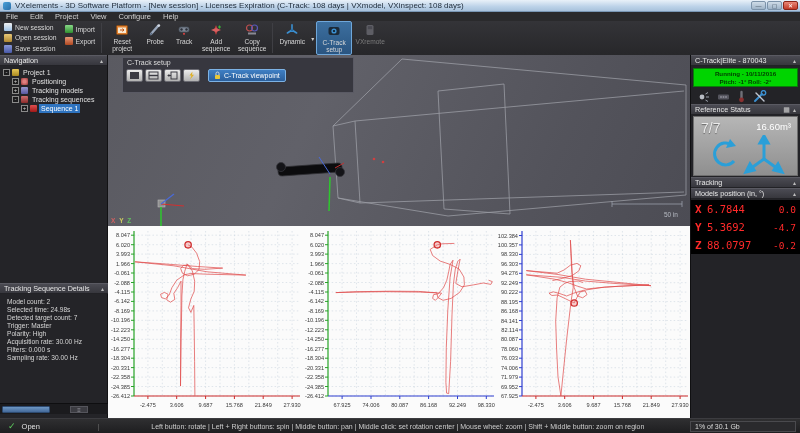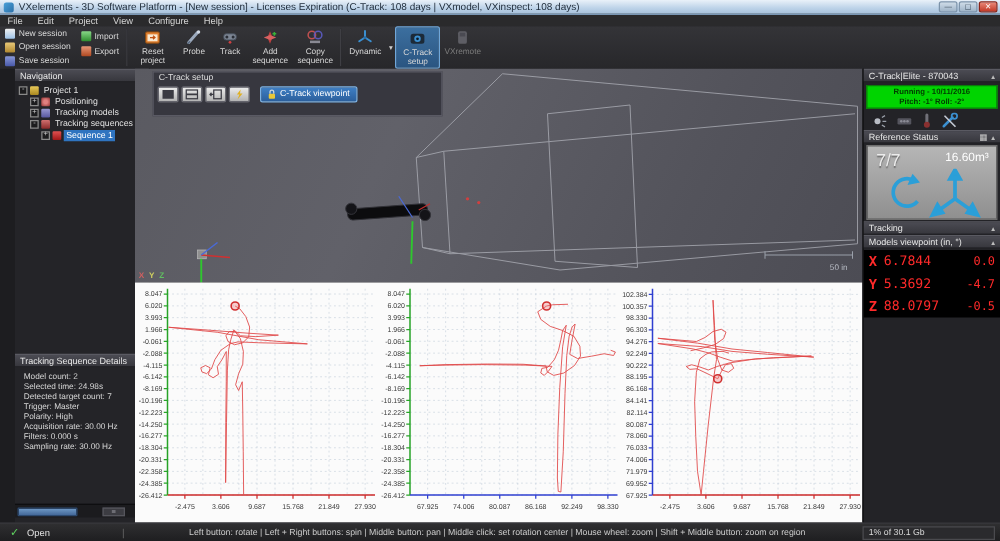--- a/index.html
+++ b/index.html
@@ -35,21 +35,21 @@
   .tb-sep { width:1px; background:#19191b; border-right:1px solid #3f3f44; margin:2px 2px; }
   .tb-big { display:flex; flex-direction:column; align-items:center; justify-content:flex-start;
     width:36px; padding-top:2px; }
   .tb-big .bic { width:14px; height:14px; flex:none; }
   .tb-big .lbl { font-size:6.6px; color:#d8d8d8; text-align:center; line-height:7px; margin-top:1px; }
   .tb-big.active { background:linear-gradient(#3c6f9f,#2a5581); border:1px solid #6fa7da; border-radius:2px; }
   .tb-big.disabled .lbl { color:#7c7c7c; }
   .dd-arrow { align-self:center; font-size:6px; color:#cfcfcf; width:7px; text-align:center; }
 
   
-  #sidebar { position:absolute; left:12px; top:55px; width:108px; height:363px; background:#242428;
+  #sidebar { position:absolute; left:0; top:55px; width:108px; height:363px; background:#242428;
     border-right:1px solid #121214; }
   .panel-hdr { height:11px; background:linear-gradient(#4b4b53,#37373d);
     border-top:1px solid #5a5a62; border-bottom:1px solid #222226;
     display:flex; align-items:center; padding:0 4px; }
   .panel-hdr .t { font-size:7.2px; color:#e8e8e8; flex:1; white-space:nowrap; overflow:hidden; }
   .panel-hdr .arrow { font-size:6px; color:#bdbdbd; }
   .panel-hdr .mini-ic { font-size:7px; color:#c8c8c8; margin-right:3px; }
   #nav-tree { padding:2px 0; }
   .tree-row { display:flex; align-items:center; height:9px; gap:2px; }
   .tree-row .exp { width:7px; height:7px; border:1px solid #8a8a8a; background:#1c1c1e;
@@ -687,38 +687,38 @@
           <line x1="56" y1="24" x2="70" y2="34"></line>
             <path d="M74 37 L66 35 L70 29 Z"></path>
         </g>
       </svg>
     </div>
     <div class="panel-hdr">
       <span class="t">Tracking</span>
       <span class="arrow">▴</span>
     </div>
     <div class="panel-hdr">
-      <span class="t">Models viewpoint (in, °)</span>
+      <span class="t">Models position (in, °)</span>
       <span class="arrow">▴</span>
     </div>
     <div id="models-table">
       <div class="mp-row">
         <span class="mp-axis" style="color: rgb(255, 42, 42);">X</span>
         <span class="mp-val" style="color: rgb(255, 42, 42);">6.7844</span>
         <span class="mp-delta" style="color: rgb(255, 42, 42);">0.0</span>
       </div>
       <div class="mp-row">
         <span class="mp-axis" style="color: rgb(255, 42, 42);">Y</span>
         <span class="mp-val" style="color: rgb(255, 42, 42);">5.3692</span>
         <span class="mp-delta" style="color: rgb(255, 42, 42);">-4.7</span>
       </div>
       <div class="mp-row">
         <span class="mp-axis" style="color: rgb(255, 42, 42);">Z</span>
         <span class="mp-val" style="color: rgb(255, 42, 42);">88.0797</span>
-        <span class="mp-delta" style="color: rgb(255, 42, 42);">-0.5</span>
+        <span class="mp-delta" style="color: rgb(255, 42, 42);">-0.2</span>
       </div>
     </div>
   </div>
 
   <div id="statusbar">
     <span class="check">✓</span>
     <span class="ready">Open</span>
     <span class="sep">|</span>
     <span class="hints">Left button: rotate  |  Left + Right buttons: spin  |  Middle button: pan  |  Middle click: set rotation center  |  Mouse wheel: zoom  |  Shift + Middle button: zoom on region</span>
     <span id="mem-box">1% of 30.1 Gb</span>

